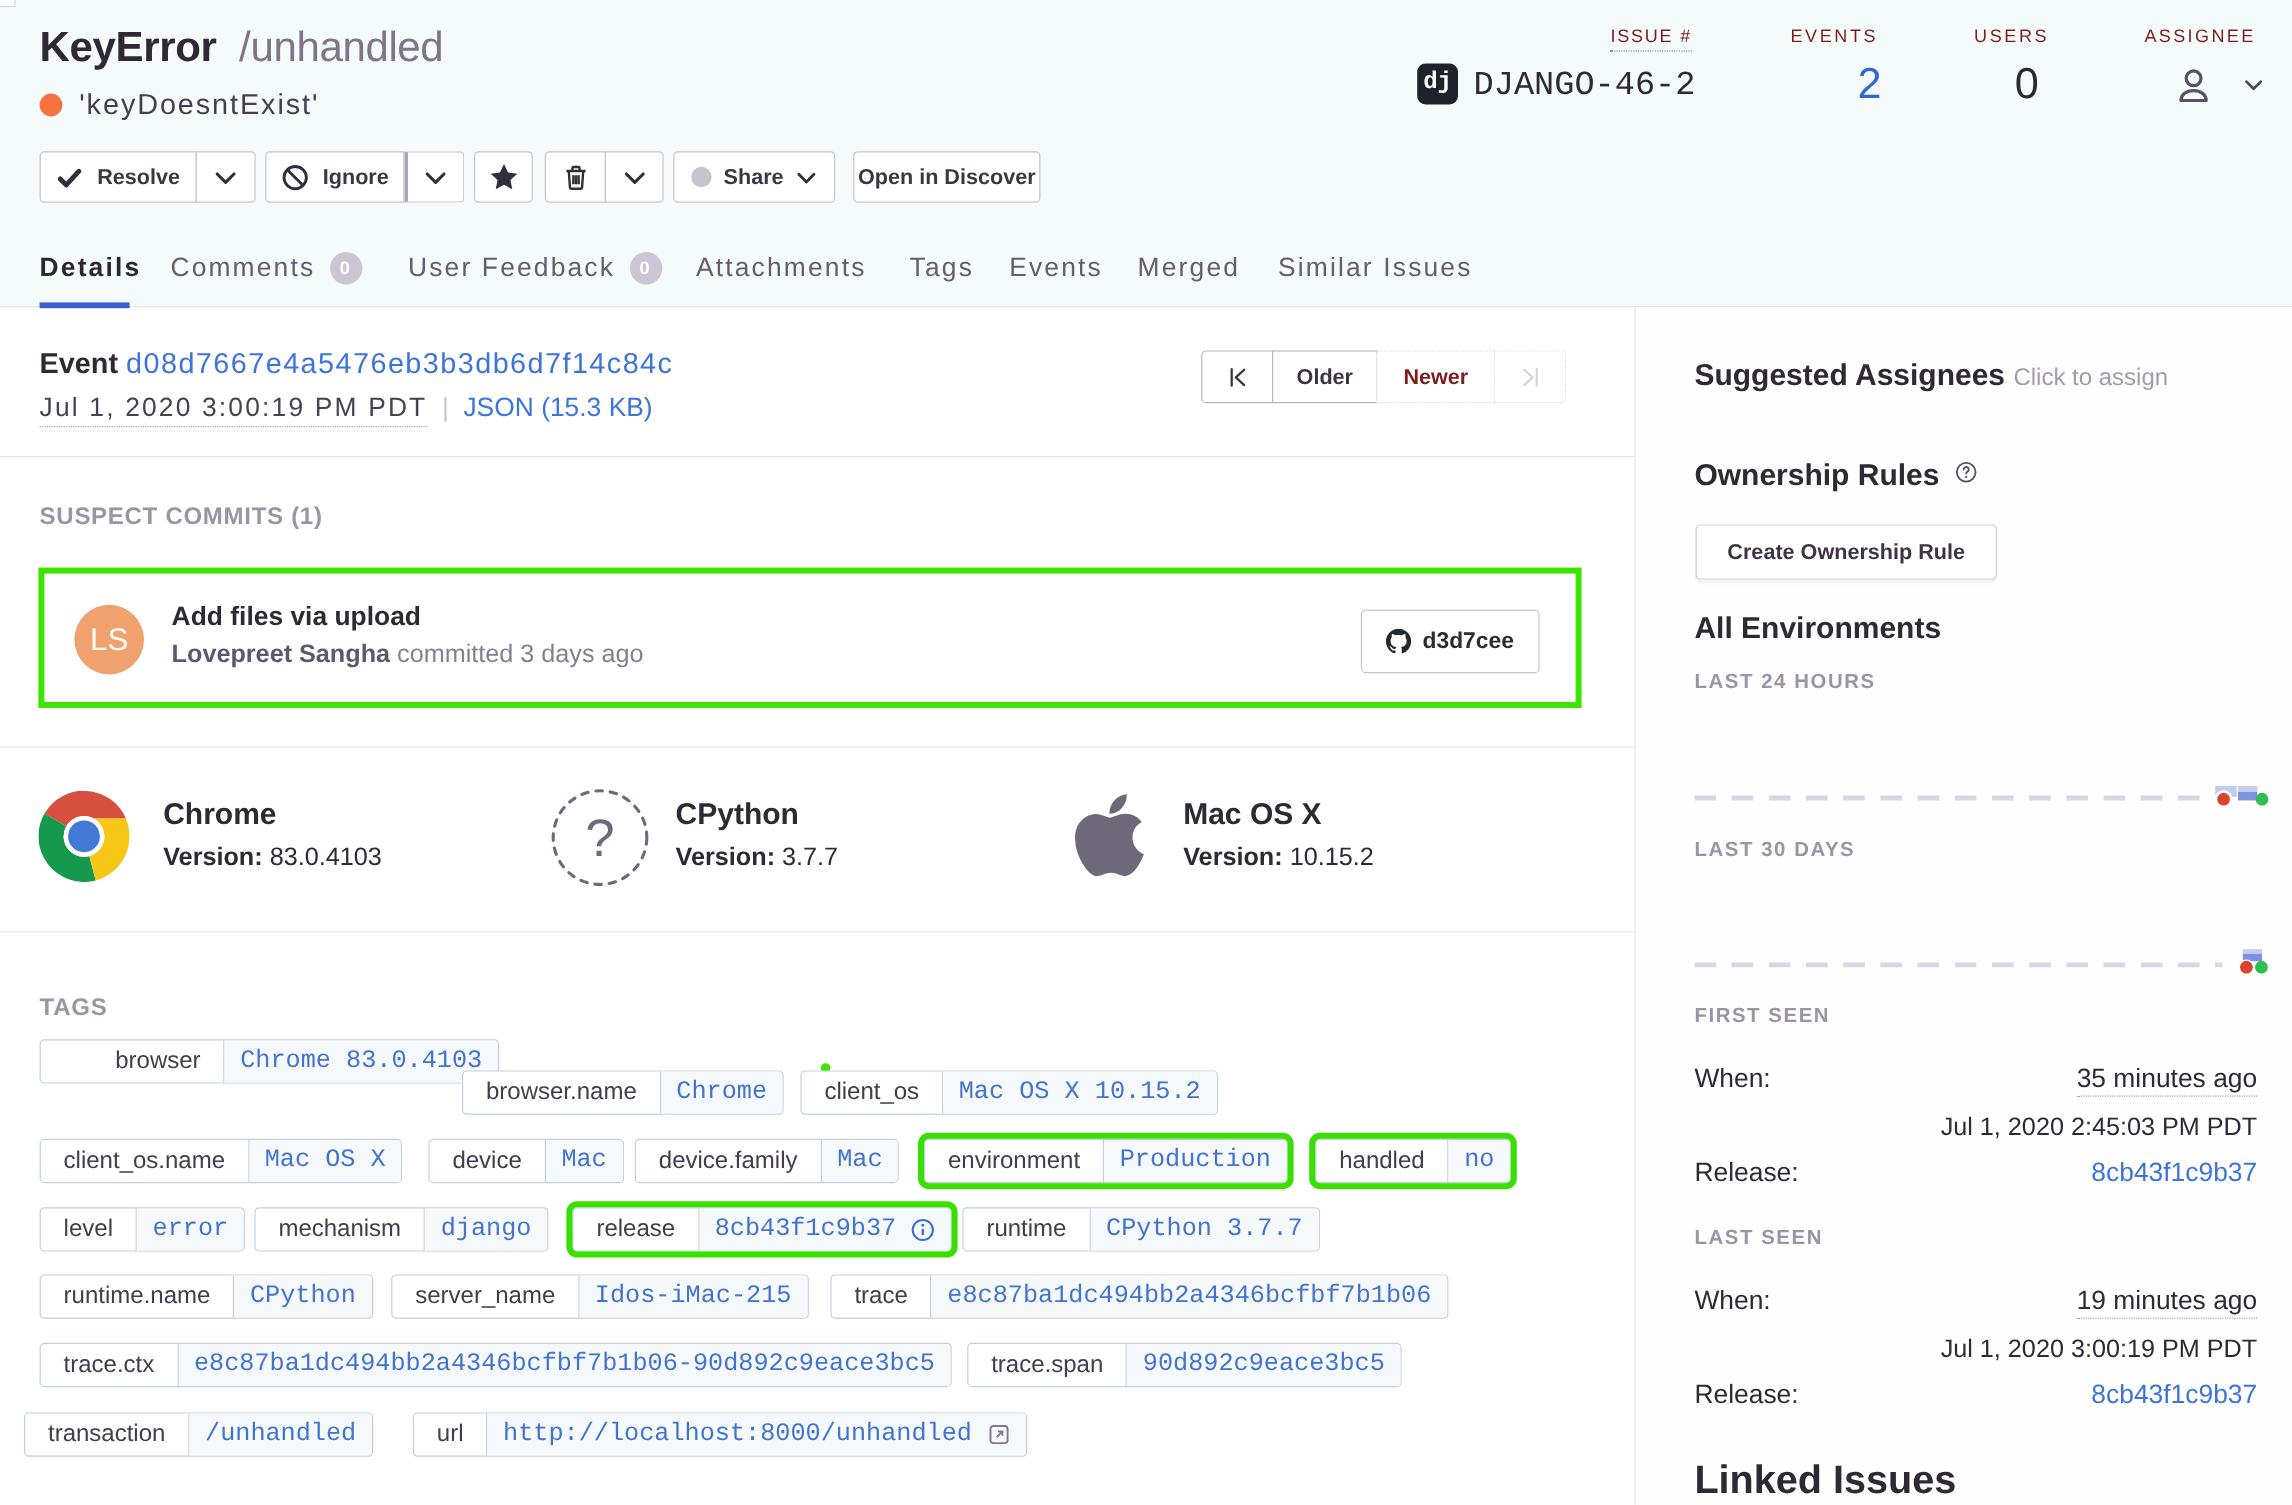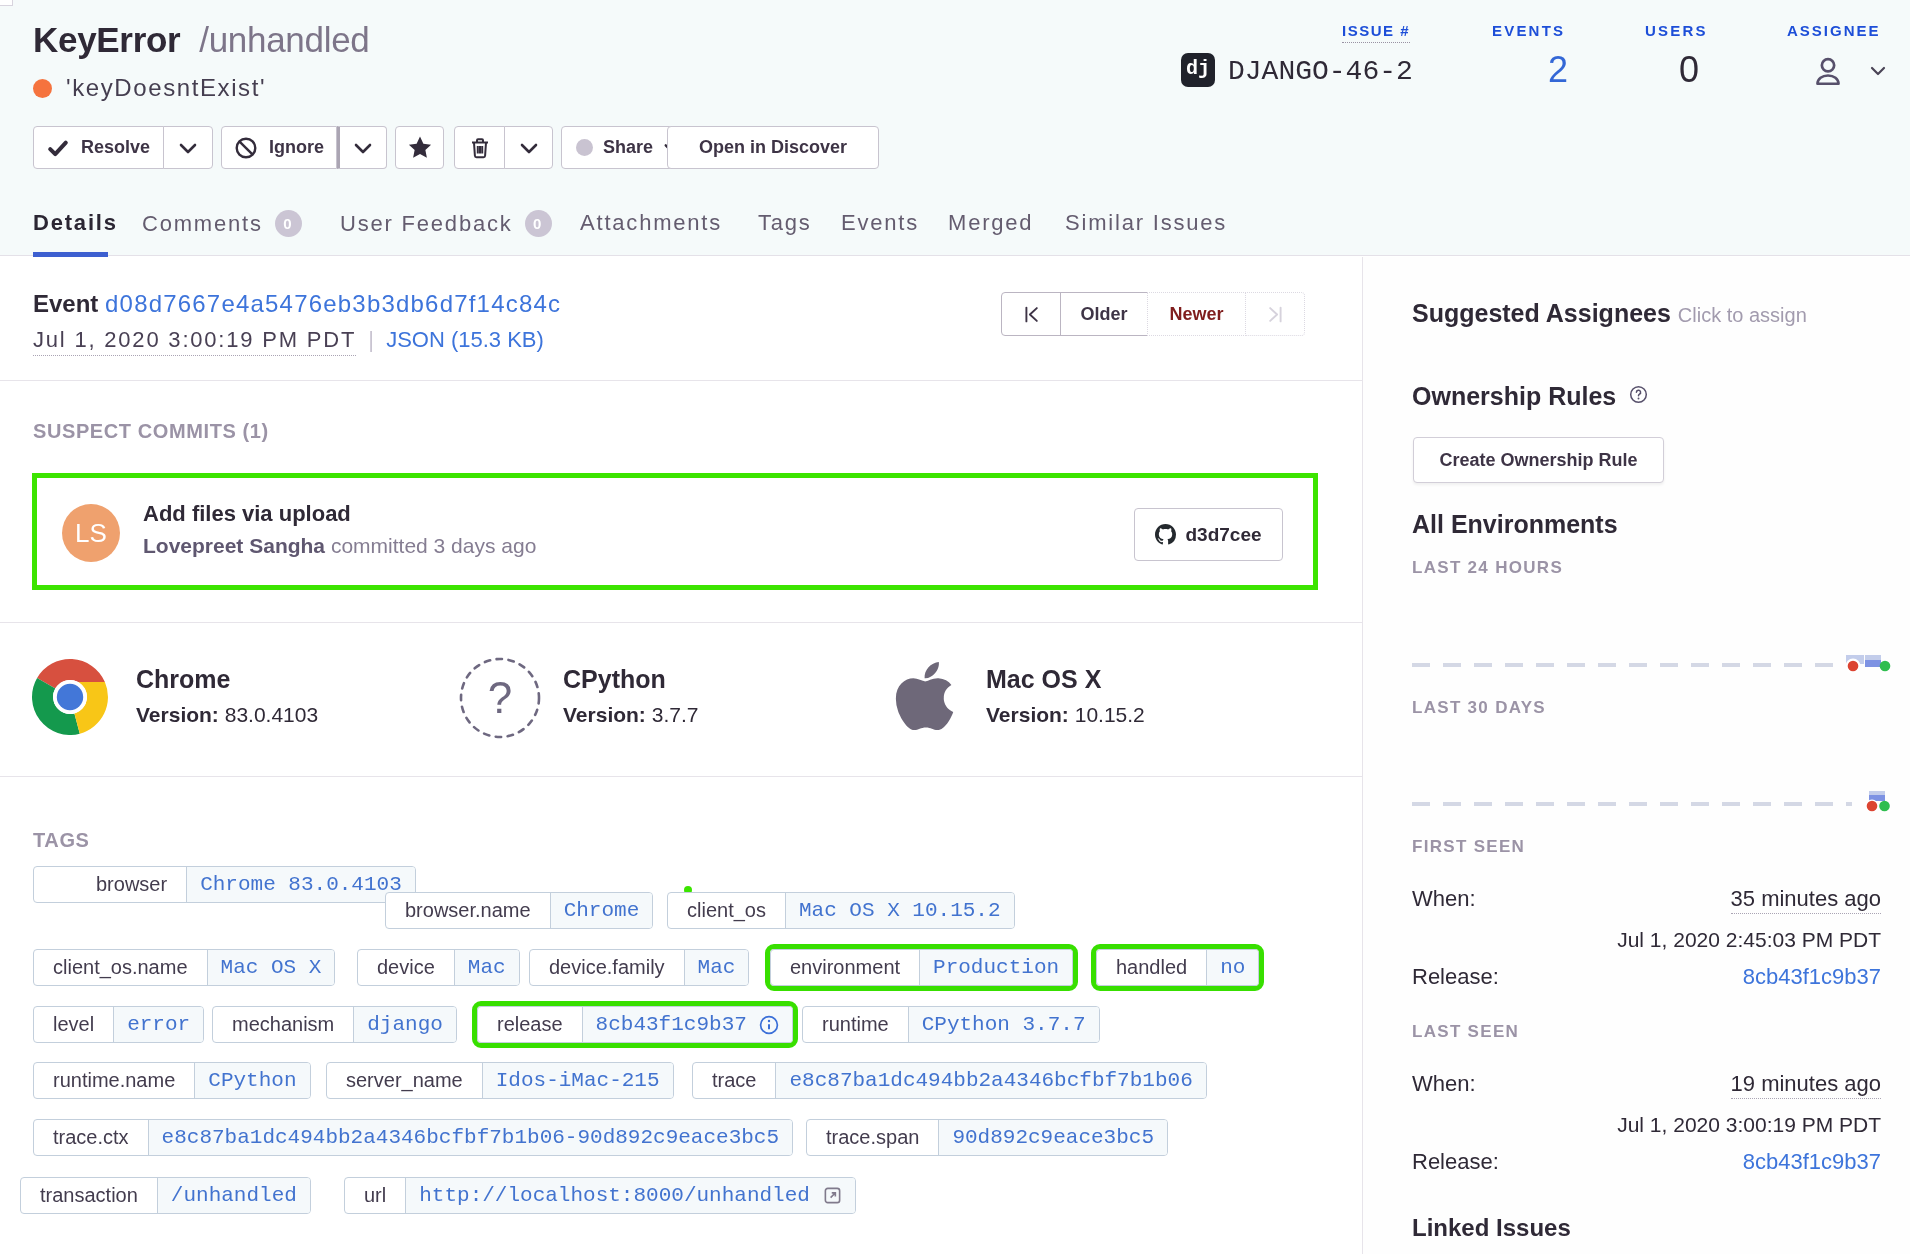--- a/index.html
+++ b/index.html
@@ -6,21 +6,21 @@
   html,body { width:1910px; height:1254px; }
   body { font-family:"Liberation Sans", sans-serif; background:#fff; position:relative; overflow:hidden; }
   .abs { position:absolute; }
   
   #header { position:absolute; left:0; top:0; width:1910px; height:256px; background:#f5fafa; border-bottom:1px solid #e4e1e8; }
   #title { position:absolute; left:33px; top:20px; font-size:35px; color:#2f2936; font-weight:bold; letter-spacing:-0.3px;}
   #title .sub { font-weight:normal; color:#7d7589; }
   #subtitle { position:absolute; left:33px; top:74px; font-size:24px; color:#453e50; letter-spacing:1.6px; }
   #subtitle .dot { display:inline-block; width:19px; height:19px; border-radius:50%; background:#f5733e; margin-right:14px; vertical-align:-2px; }
   
-  .statlabel { position:absolute; top:22px; font-size:15px; font-weight:bold; color:#1d4ed8; letter-spacing:1.5px; }
+  .statlabel { position:absolute; top:22px; font-size:15px; font-weight:normal; color:#7f1d1d; letter-spacing:1.5px; }
   .statval { position:absolute; top:49px; font-size:36px; color:#2f2936; }
   
   .btn { position:absolute; top:126px; height:43px; background:#fff; border:1px solid #c8c4cf; border-radius:4px; color:#3e3446; font-size:18px; font-weight:bold; display:flex; align-items:center; justify-content:center; }
   .btn svg { display:block; }
   
   .tab { position:absolute; top:210px; font-size:22px; color:#645c6f; letter-spacing:1.8px; }
   .tab.active { color:#2b2633; font-weight:bold; }
   .badge { display:inline-block; min-width:27px; height:27px; border-radius:14px; background:#cbc5d4; color:#fff; font-size:15px; font-weight:bold; text-align:center; line-height:27px; margin-left:12px; vertical-align:2px;}
   #tabline { position:absolute; left:33px; top:252px; width:75px; height:5px; background:#3d5fd0; }
   
@@ -102,21 +102,21 @@
     <svg width="20" height="20" viewBox="0 0 20 20">
         <path d="M3 7l7 7 7-7" stroke="#332c3b" stroke-width="2.6" fill="none" stroke-linecap="round" stroke-linejoin="round"></path>
       </svg>
   </div>
   <div class="btn" style="left:561px; width:135px;">
     <span style="display:inline-block;width:17px;height:17px;border-radius:50%;background:#c9c3d1;margin-right:10px;"></span>Share
     <svg width="18" height="18" viewBox="0 0 20 20" style="margin-left:10px;">
         <path d="M3 7l7 7 7-7" stroke="#332c3b" stroke-width="2.6" fill="none" stroke-linecap="round" stroke-linejoin="round"></path>
       </svg>
   </div>
-  <div class="btn" style="left:667px; width:212px;">Open in Discover</div>
+  <div class="btn" style="left:711px; width:156px;">Open in Discover</div>
 
   <div class="tab active" style="left:33px;">Details</div>
   <div class="tab" style="left:142px;">Comments<span class="badge">0</span></div>
   <div class="tab" style="left:340px;">User Feedback<span class="badge">0</span></div>
   <div class="tab" style="left:580px;">Attachments</div>
   <div class="tab" style="left:758px;">Tags</div>
   <div class="tab" style="left:841px;">Events</div>
   <div class="tab" style="left:948px;">Merged</div>
   <div class="tab" style="left:1065px;">Similar Issues</div>
   <div id="tabline"></div>
@@ -307,14 +307,14 @@
   <div class="abs" style="right:29px; top:629px; font-size:22px; color:#2f2936;"><span style="border-bottom:1px dotted #aaa4b4; padding-bottom:2px;">35 minutes ago</span></div>
   <div class="abs" style="right:29px; top:671px; font-size:21px; color:#2f2936;">Jul 1, 2020 2:45:03 PM PDT</div>
   <div class="abs" style="left:49px; top:707px; font-size:22px; color:#2f2936;">Release:</div>
   <div class="abs" style="right:29px; top:707px; font-size:22px;"><a class="blue">8cb43f1c9b37</a></div>
   <div class="abs" style="left:49px; top:765px; font-size:17px; font-weight:bold; color:#9b93a6; letter-spacing:1.3px;">LAST SEEN</div>
   <div class="abs" style="left:49px; top:814px; font-size:22px; color:#2f2936;">When:</div>
   <div class="abs" style="right:29px; top:814px; font-size:22px; color:#2f2936;"><span style="border-bottom:1px dotted #aaa4b4; padding-bottom:2px;">19 minutes ago</span></div>
   <div class="abs" style="right:29px; top:856px; font-size:21px; color:#2f2936;">Jul 1, 2020 3:00:19 PM PDT</div>
   <div class="abs" style="left:49px; top:892px; font-size:22px; color:#2f2936;">Release:</div>
   <div class="abs" style="right:29px; top:892px; font-size:22px;"><a class="blue">8cb43f1c9b37</a></div>
-  <div class="abs" style="left:49px; top:957px; font-size:24px; font-weight:bold; color:#2f2936;">Linked Issues</div>
+  <div class="abs" style="left:49px; top:957px; font-size:33px; font-weight:bold; color:#2f2936;">Linked Issues</div>
 </div>
 
 </body></html>

